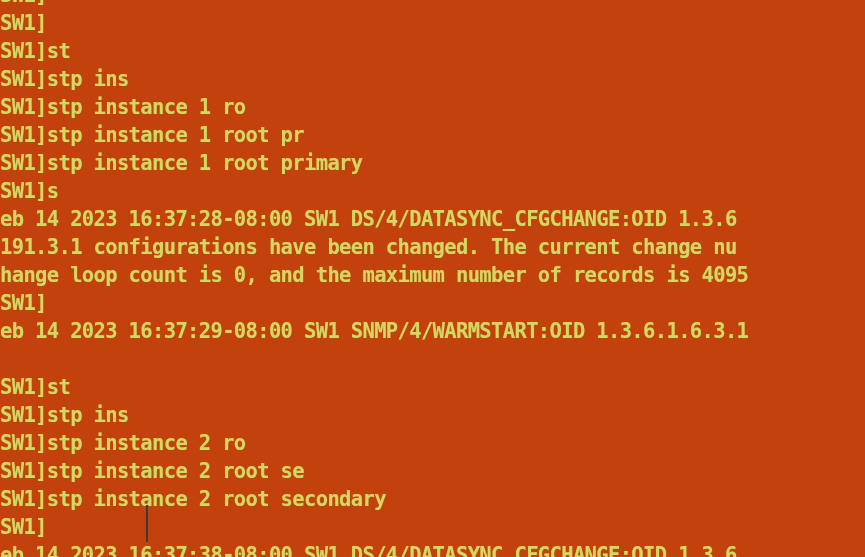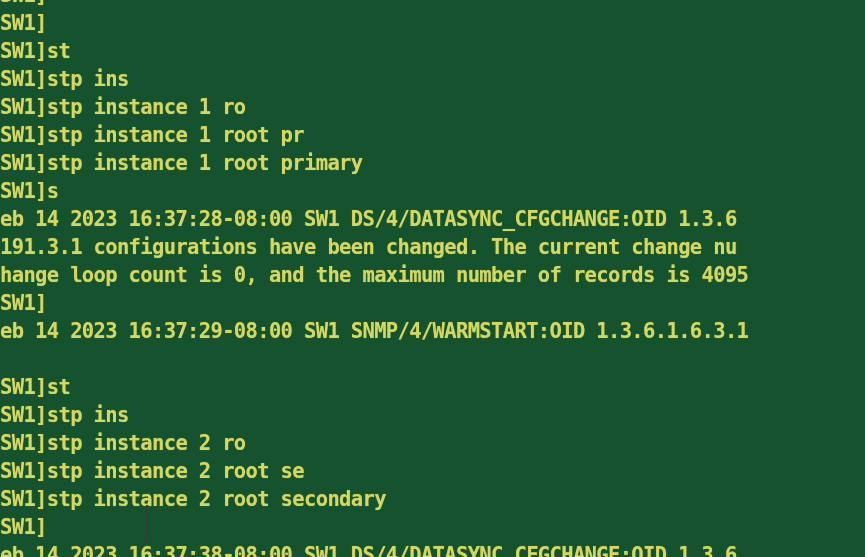--- a/index.html
+++ b/index.html
@@ -48,16 +48,16 @@
     background: #3a3a38;
     width: 2px;
     left: 146px;
     top: 505px;
     height: 37px;
   }
 </style>
 </head>
 <body>
 
-<div id="terminal" style="background: #14532d;">
+<div id="terminal" style="background: #c2410c;">
   <div id="screen" style="color: rgb(213, 215, 99);"><div class="line">SW1]</div><div class="line">SW1]</div><div class="line">SW1]st</div><div class="line">SW1]stp ins</div><div class="line">SW1]stp instance 1 ro</div><div class="line">SW1]stp instance 1 root pr</div><div class="line">SW1]stp instance 1 root primary</div><div class="line">SW1]s</div><div class="line">eb 14 2023 16:37:28-08:00 SW1 DS/4/DATASYNC_CFGCHANGE:OID 1.3.6</div><div class="line">191.3.1 configurations have been changed. The current change nu</div><div class="line">hange loop count is 0, and the maximum number of records is 4095</div><div class="line">SW1]</div><div class="line">eb 14 2023 16:37:29-08:00 SW1 SNMP/4/WARMSTART:OID 1.3.6.1.6.3.1</div><div class="line blank"></div><div class="line">SW1]st</div><div class="line">SW1]stp ins</div><div class="line">SW1]stp instance 2 ro</div><div class="line">SW1]stp instance 2 root se</div><div class="line">SW1]stp instance 2 root secondary</div><div class="line">SW1]</div><div class="line">eb 14 2023 16:37:38-08:00 SW1 DS/4/DATASYNC_CFGCHANGE:OID 1.3.6</div></div>
   <div id="caret" style="left: 146px; top: 505px; height: 37px; background: rgb(58, 58, 56);"></div>
 </div>
 
 </body></html>

